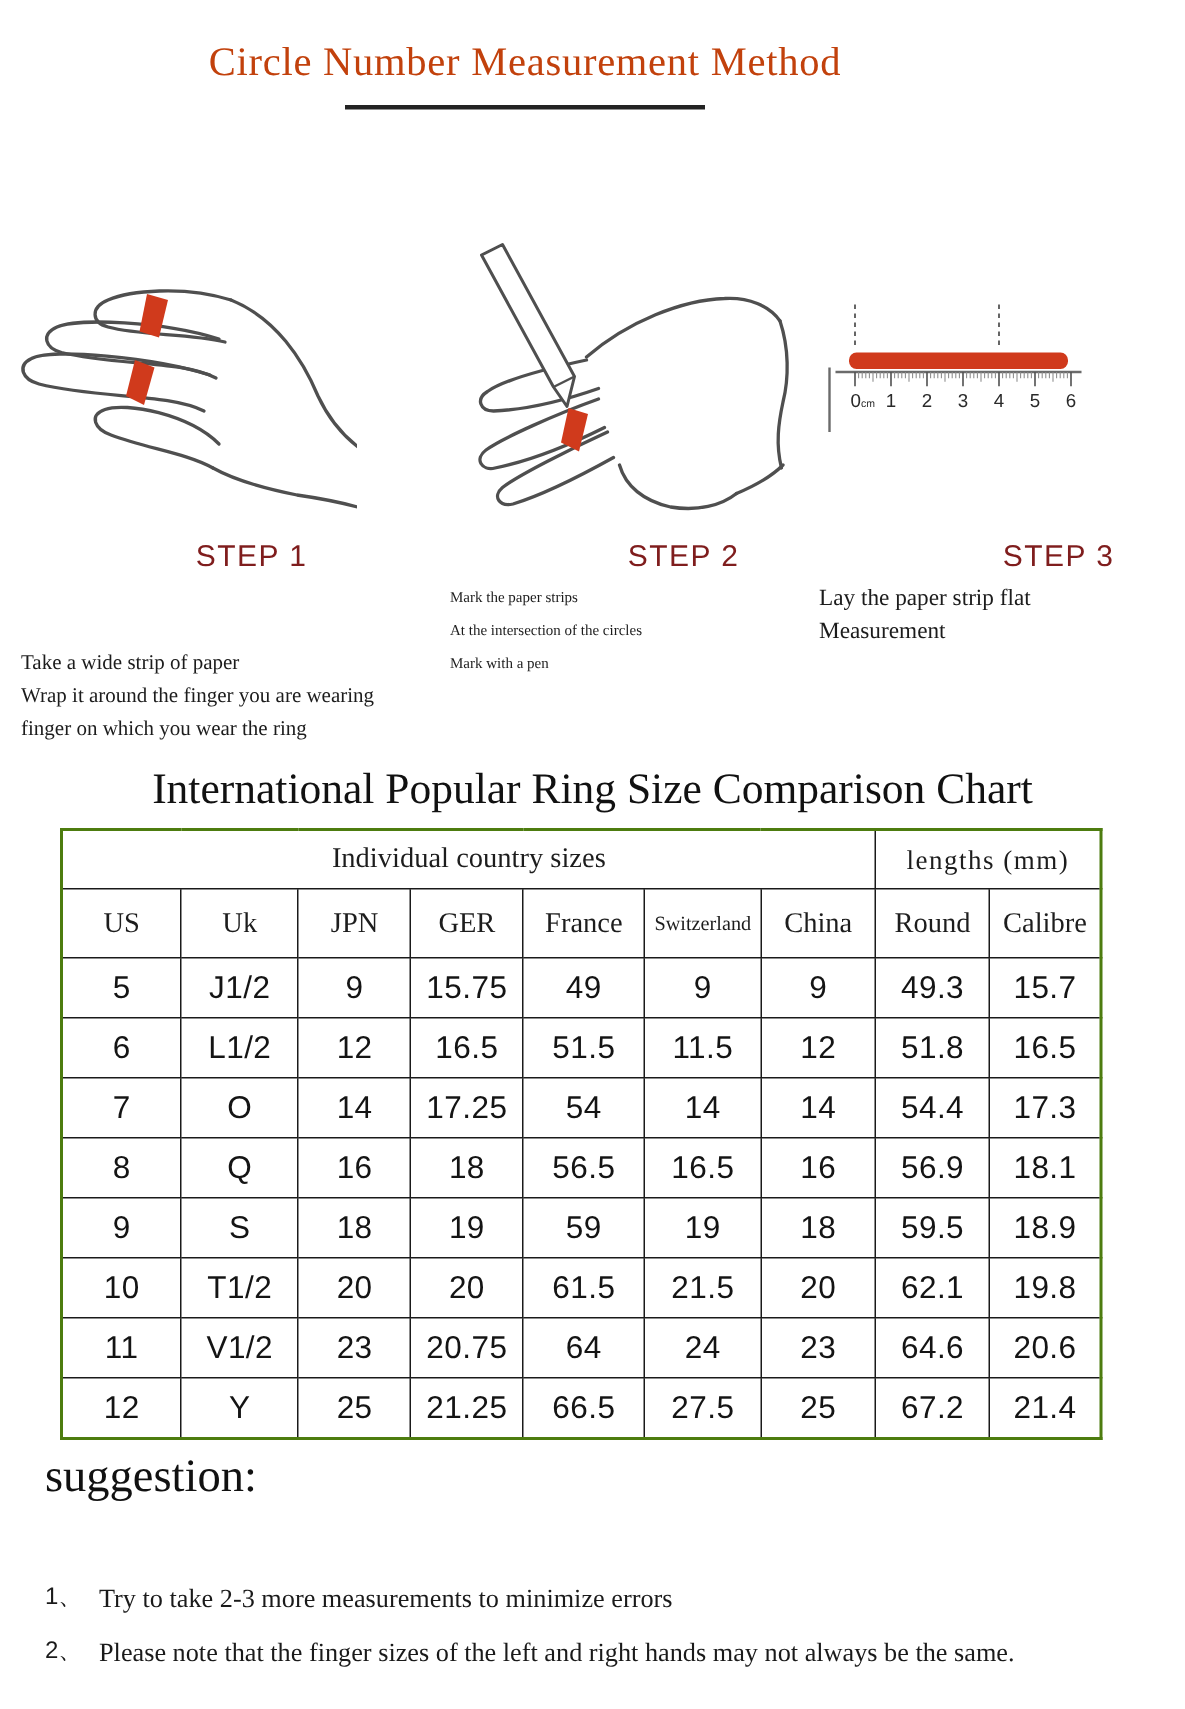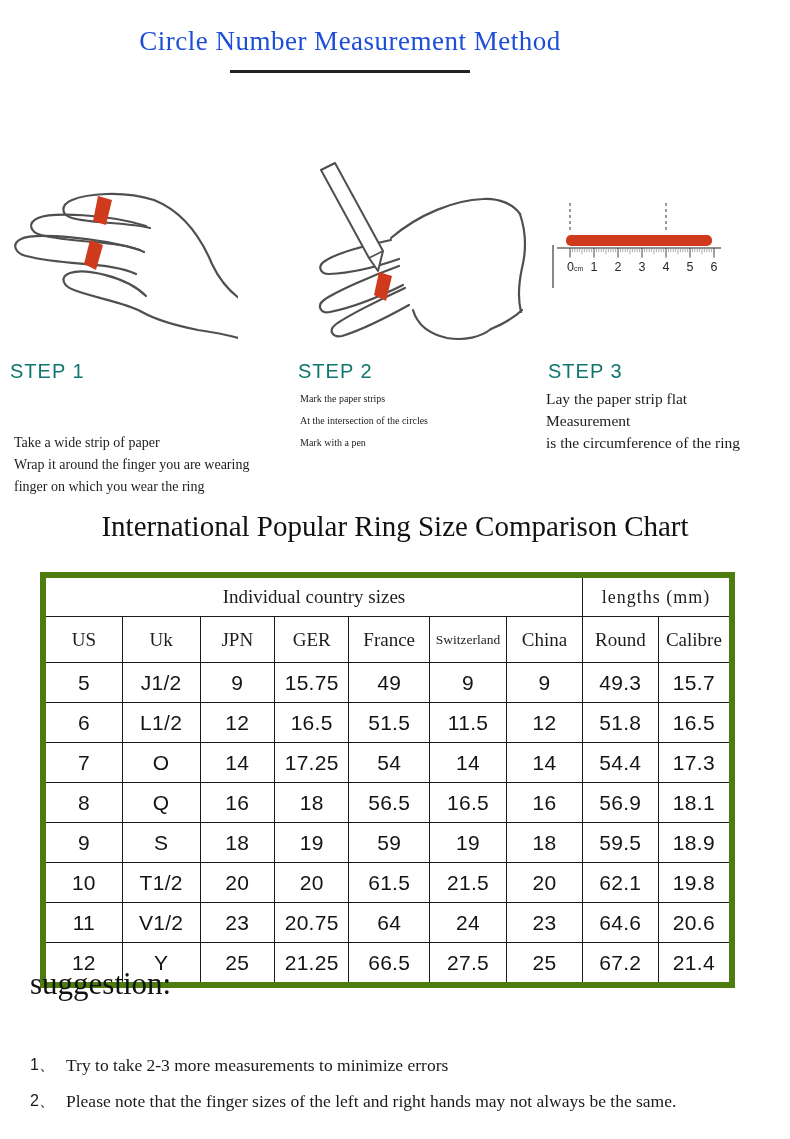--- a/index.html
+++ b/index.html
@@ -1,50 +1,50 @@
 <!DOCTYPE html>
 <html><head>
 <meta charset="utf-8">
 <style>
   html,body{margin:0;padding:0;background:#ffffff;}
   .page{position:relative;width:790px;height:1139px;background:#fff;overflow:hidden;
         font-family:"Liberation Serif",serif;color:#1d1d1d;}
 
   
   .header{position:absolute;top:26px;left:0;width:700px;text-align:center;}
-  .page-title{margin:0;font-size:27px;font-weight:normal;color:#1d4ed8;letter-spacing:.5px;}
+  .page-title{margin:0;font-size:27px;font-weight:normal;color:#c2410c;letter-spacing:.5px;}
   .title-underline{width:240px;height:3px;background:#232323;margin:13px auto 0;}
 
   
   .steps{position:absolute;top:150px;left:0;width:790px;height:330px;}
   .illus{position:absolute;}
   #illus-1{left:8px;top:10px;}
   #illus-2{left:293px;top:4px;}
   #illus-3{left:545px;top:45px;}
   .step-label{position:absolute;top:210px;font-family:"Liberation Sans",sans-serif;
-              font-size:20px;color:#0f766e;letter-spacing:1px;text-align:left;width:195px;}
+              font-size:20px;color:#7f1d1d;letter-spacing:1px;text-align:right;width:195px;}
   #label-1{left:10px;} #label-2{left:298px;} #label-3{left:548px;}
   .step-lines{position:absolute;top:238px;font-size:15px;line-height:22px;color:#1c1c1c;}
   #lines-1{left:14px;font-size:14px;margin-top:44px;}
   #lines-2{left:300px;font-size:10px;}
   #lines-3{left:546px;font-size:15.5px;}
 
   .lineart{fill:none;stroke:#4f4f4f;stroke-width:2.2;stroke-linecap:round;stroke-linejoin:round;}
   .pen{fill:#ffffff;stroke:#4f4f4f;stroke-width:2;stroke-linejoin:round;}
   .dash{stroke:#555;stroke-width:1.2;stroke-dasharray:3,3;}
   .ruler-line{stroke:#6b6b6b;stroke-width:1.6;}
   .rl{font-family:"Liberation Sans",sans-serif;font-size:12.5px;fill:#2a2a2a;}
   .rl-sm{font-size:7px;}
   .mid{text-anchor:middle;}
 
   
   .chart-title{position:absolute;top:510px;left:0;width:790px;text-align:center;margin:0;
                font-size:29px;font-weight:normal;color:#111;}
-  table.ring{position:absolute;top:572px;left:40px;width:695px;border-collapse:collapse;
-             border:6px solid #4d7c0f;table-layout:fixed;}
+  table.ring{position:absolute;top:552px;left:40px;width:695px;border-collapse:collapse;
+             border:2px solid #4d7c0f;table-layout:fixed;}
   table.ring th,table.ring td{border:1.5px solid #1a1a1a;text-align:center;vertical-align:middle;padding:0;}
   tr.group-row th{height:38px;font-size:19px;font-weight:normal;}
   tr.group-row th.len{letter-spacing:1px;font-size:18px;}
   tr.cols-row th{height:45px;font-size:19px;font-weight:normal;}
   tr.cols-row th.small{font-size:13.5px;}
   table.ring tbody td{height:39px;font-family:"Liberation Sans",sans-serif;
                       font-size:21px;font-weight:400;color:#141414;letter-spacing:.3px;}
 
   
   .suggestion-title{position:absolute;top:966px;left:30px;margin:0;
@@ -181,21 +181,20 @@
       <div>finger on which you wear the ring</div>
     </div>
     <div class="step-lines" id="lines-2">
       <div>Mark the paper strips</div>
       <div>At the intersection of the circles</div>
       <div>Mark with a pen</div>
     </div>
     <div class="step-lines" id="lines-3">
       <div>Lay the paper strip flat</div>
       <div>Measurement</div>
-      <div>is the circumference of the ring</div>
     </div>
   </div>
 
   <h2 class="chart-title">International Popular Ring Size Comparison Chart</h2>
 
   <table class="ring">
     <colgroup>
       <col style="width:11.5%">
         <col style="width:11.3%">
         <col style="width:10.8%">

